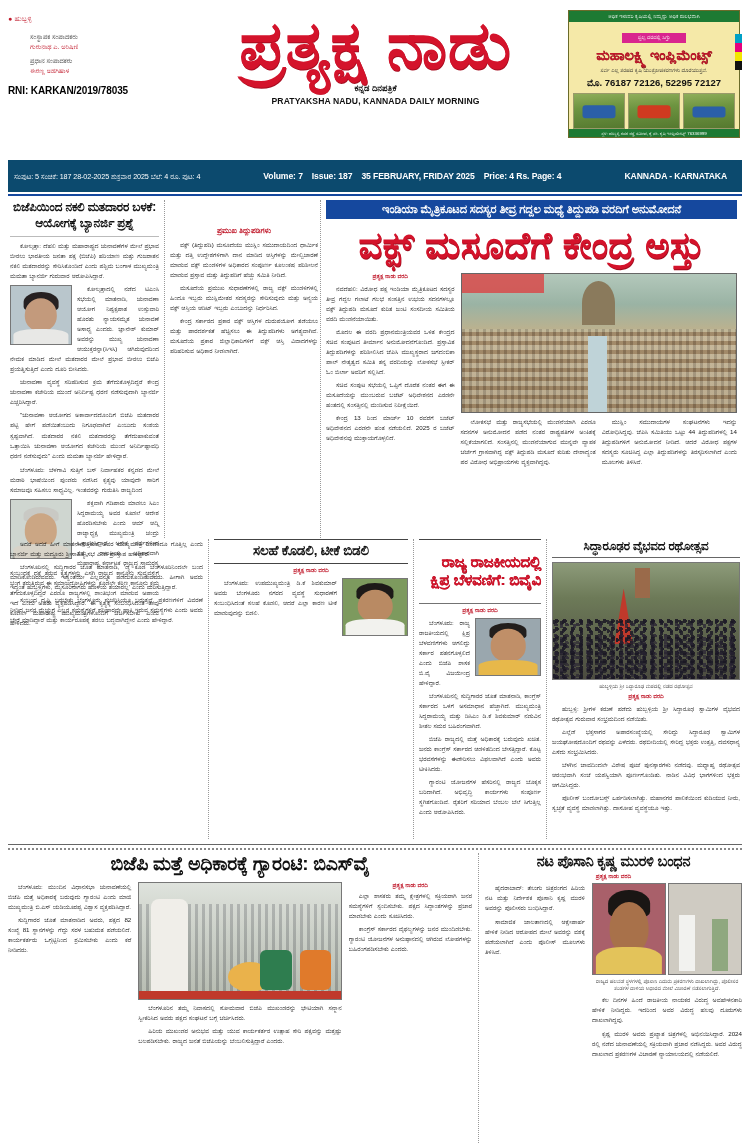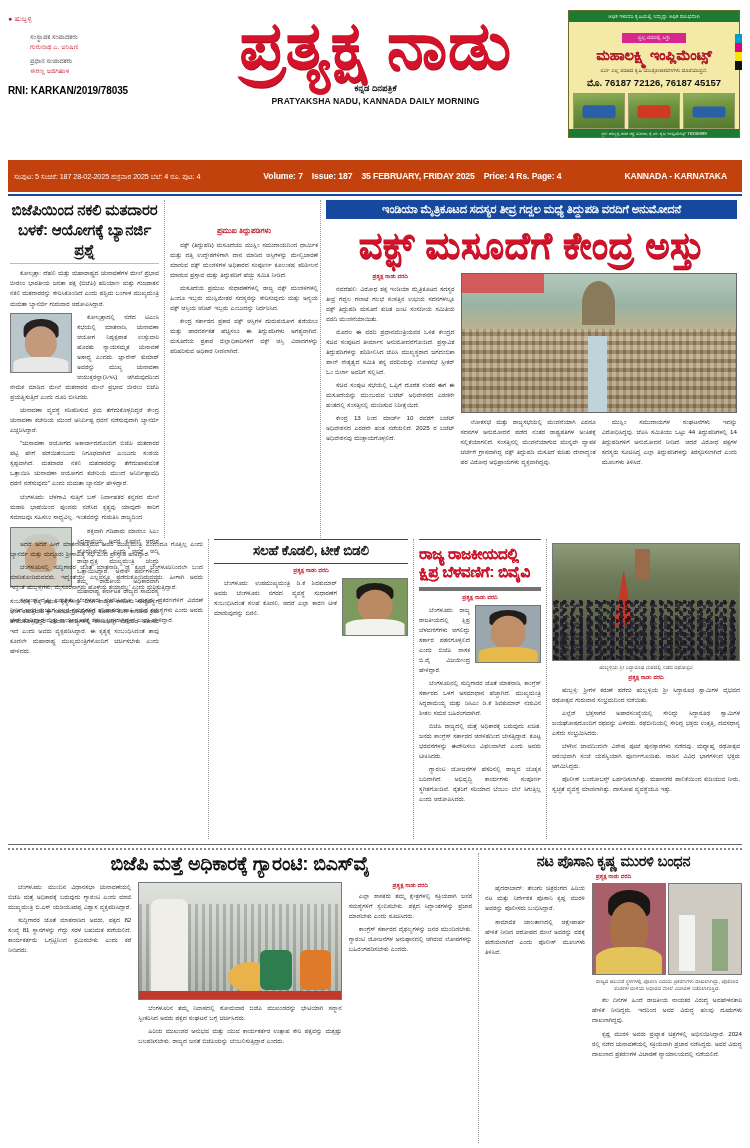--- a/index.html
+++ b/index.html
@@ -106,21 +106,21 @@
   .ad-p1 .impl { background:#2b5fa8; }
   .ad-p2 .impl { background:#d03a20; }
   .ad-p3 .impl { background:#2b5fa8; height:32%; }
   .ad-foot { background:#1d7a33; color:#fff; font-size:4.4px; text-align:center; padding:1.5px 0; }
 
   .mh-colorbar { position:absolute; right:0; top:28px; width:7px; }
   .mh-colorbar i { display:block; height:9px; }
 
   
   .infobar {
-    background: #c2410c; color:#fff;
+    background: #0c4a6e; color:#fff;
     height: 16px; display:flex; align-items:center;
     font-size: 8.6px; font-weight:bold;
     padding: 16px 6px; margin-top: 2px;
     letter-spacing:-.1px;
     text-align:center;
   }
   .infobar .kan { font-size:7.2px; font-weight:normal; }
   .infobar .sp { flex: 1; }
   .infobar .it { margin-right: 9px; white-space:nowrap; }
   .rule-dbl { border-top: 2px solid #15489e; margin-top:2px; }
@@ -130,21 +130,21 @@
     display: flex;
     margin-top: 4px;
     height: 338px;
   }
   .col { position: relative; }
   .vrule { border-left: 1px dotted #999; }
 
   
   .c1 { width: 156px; padding: 0 5px 0 2px; }
   .c1-hl {
-    font-size: 15px; font-weight: bold; color:#111;
+    font-size: 12px; font-weight: bold; color:#111;
     line-height: 1.32; text-align:center; letter-spacing:-.2px;
     border-bottom: 1px solid #bbb; padding-bottom: 4px;
   }
   .kn-body {
     font-size: 6.2px; color: #1a1a1a; line-height: 1.62;
     text-align: justify; margin-top: 4px;
     word-spacing: .4px;
   }
   .kn-body p { margin-bottom: 3px; text-indent: 10px; }
   .photo-inline {
@@ -197,24 +197,24 @@
   .m2 { width: 205px; padding: 0 5px; }
   .m3 { flex:1; padding: 0 5px; }
   .m4 { width: 196px; padding: 0 2px 0 5px; }
   .mid-hl-blk {
     font-size: 13.5px; font-weight:bold; color:#111; text-align:center;
     line-height:1.25; letter-spacing:-.2px;
     border-top:1px solid #444; border-bottom:1px solid #444;
     padding: 3px 0;
   }
   .mid-hl-red {
-    font-size: 15px; font-weight:bold; color:#d4132b; text-align:left;
+    font-size: 15px; font-weight:bold; color:#d4132b; text-align:right;
     line-height:1.22; letter-spacing:-.2px;
-    border-top:1px solid #444; border-bottom:4px solid #737373;
-    padding: 5px 0;
+    border-top:1px solid #444; border-bottom:1px solid #737373;
+    padding: 13px 0;
     text-shadow:.3px .3px 0 #a00d1c;
   }
   .mid-hl-plain {
     font-size: 12px; font-weight:bold; color:#111; text-align:center;
     line-height:1.25; letter-spacing:-.2px; padding-bottom:3px;
     border-bottom:1px solid #666;
   }
   .photo-right {
     float:right; width: 66px; height: 58px; margin: 2px 0 2px 5px;
     border:1px solid #777; overflow:hidden; position:relative;
@@ -296,21 +296,21 @@
       <div class="mh-sub-eng">PRATYAKSHA NADU, KANNADA DAILY MORNING</div>
     </div>
 
     <div class="mh-ad">
       <div class="ad-strip1">ಅಧಿಕ ಇಳುವರಿ ಕೃಷಿಯಲ್ಲಿ ನಿಮ್ಮನ್ನು ಅಧಿಕ ಸುಲಭವಾಗಿ</div>
       <div class="ad-ribbon-wrap">
         <span class="ad-ribbon">ಸ್ವಲ್ಪ ದರದಲ್ಲಿ ಸಿಗ್ತು</span>
       </div>
       <div class="ad-title">ಮಹಾಲಕ್ಷ್ಮಿ ಇಂಪ್ಲಿಮೆಂಟ್ಸ್</div>
       <div class="ad-desc">ಸರ್ವ ಎಲ್ಲ ತರಹದ ಕೃಷಿ ಯಂತ್ರೋಪಕರಣಗಳು ದೊರೆಯುತ್ತವೆ.</div>
-      <div class="ad-phone">ಮೊ. 76187 72126, 76187 45157</div>
+      <div class="ad-phone">ಮೊ. 76187 72126, 52295 72127</div>
       <div class="ad-photos">
         <div class="ad-photo ad-p1">
             <i class="impl"></i>
           </div>
         <div class="ad-photo ad-p2">
             <i class="impl"></i>
           </div>
         <div class="ad-photo ad-p3">
             <i class="impl"></i>
           </div>
@@ -444,20 +444,21 @@
       </div>
       <div class="kn-body">
         <p>ಬೆಂಗಳೂರು: ರಾಜ್ಯ ರಾಜಕೀಯದಲ್ಲಿ ಕ್ಷಿಪ್ರ ಬೆಳವಣಿಗೆಗಳು ಆಗಲಿದ್ದು ಸರ್ಕಾರ ಪತನಗೊಳ್ಳಲಿದೆ ಎಂದು ಬಿಜೆಪಿ ಶಾಸಕ ಬಿ.ವೈ ವಿಜಯೇಂದ್ರ ಹೇಳಿದ್ದಾರೆ.</p>
         <p>ಬೆಂಗಳೂರಿನಲ್ಲಿ ಸುದ್ದಿಗಾರರ ಜೊತೆ ಮಾತನಾಡಿ, ಕಾಂಗ್ರೆಸ್ ಸರ್ಕಾರದ ಒಳಗೆ ಅಸಮಾಧಾನ ಹೆಚ್ಚಾಗಿದೆ. ಮುಖ್ಯಮಂತ್ರಿ ಸಿದ್ದರಾಮಯ್ಯ ಮತ್ತು ಡಿಸಿಎಂ ಡಿ.ಕೆ ಶಿವಕುಮಾರ್ ನಡುವಿನ ಶೀತಲ ಸಮರ ಬಹಿರಂಗವಾಗಿದೆ.</p>
         <p>ಬಿಜೆಪಿ ರಾಜ್ಯದಲ್ಲಿ ಮತ್ತೆ ಅಧಿಕಾರಕ್ಕೆ ಬರುವುದು ಖಚಿತ. ಜನರು ಕಾಂಗ್ರೆಸ್ ಸರ್ಕಾರದ ಆಡಳಿತದಿಂದ ಬೇಸತ್ತಿದ್ದಾರೆ. ಕೊಟ್ಟ ಭರವಸೆಗಳನ್ನು ಈಡೇರಿಸಲು ವಿಫಲವಾಗಿದೆ ಎಂದು ಅವರು ಟೀಕಿಸಿದರು.</p>
         <p>ಗ್ಯಾರಂಟಿ ಯೋಜನೆಗಳ ಹೆಸರಿನಲ್ಲಿ ರಾಜ್ಯದ ಬೊಕ್ಕಸ ಬರಿದಾಗಿದೆ. ಅಭಿವೃದ್ಧಿ ಕಾರ್ಯಗಳು ಸಂಪೂರ್ಣ ಸ್ಥಗಿತಗೊಂಡಿವೆ. ರೈತರಿಗೆ ಸರಿಯಾದ ಬೆಂಬಲ ಬೆಲೆ ಸಿಗುತ್ತಿಲ್ಲ ಎಂದು ಆರೋಪಿಸಿದರು.</p>
       </div>
     </div>
 
     <div class="col m4 vrule">
+      <div class="mid-hl-plain">ಸಿದ್ಧಾರೂಢರ ವೈಭವದ ರಥೋತ್ಸವ</div>
       <div class="photo-wide">
         <div style="position:absolute;inset:0;background:linear-gradient(180deg,#8d9b7a 0%,#6d7a58 30%,#4b4b40 100%)"></div>
         <div style="position:absolute;left:44%;top:4%;width:8%;height:26%;background:#9a6a4a"></div>
         <div style="position:absolute;left:33%;top:22%;width:10%;height:48%;background:#c0392b;clip-path:polygon(50% 0,100% 100%,0 100%)"></div>
         <div class="tex-crowd" style="top:45%"></div>
         <div class="tex-crowd" style="top:60%;opacity:.8"></div>
       </div>
       <div class="cap">ಹುಬ್ಬಳ್ಳಿಯ ಶ್ರೀ ಸಿದ್ಧಾರೂಢ ಮಠದಲ್ಲಿ ನಡೆದ ರಥೋತ್ಸವ</div>
       <div class="byline">ಪ್ರತ್ಯಕ್ಷ ನಾಡು ವರದಿ</div>
       <div class="kn-body">

